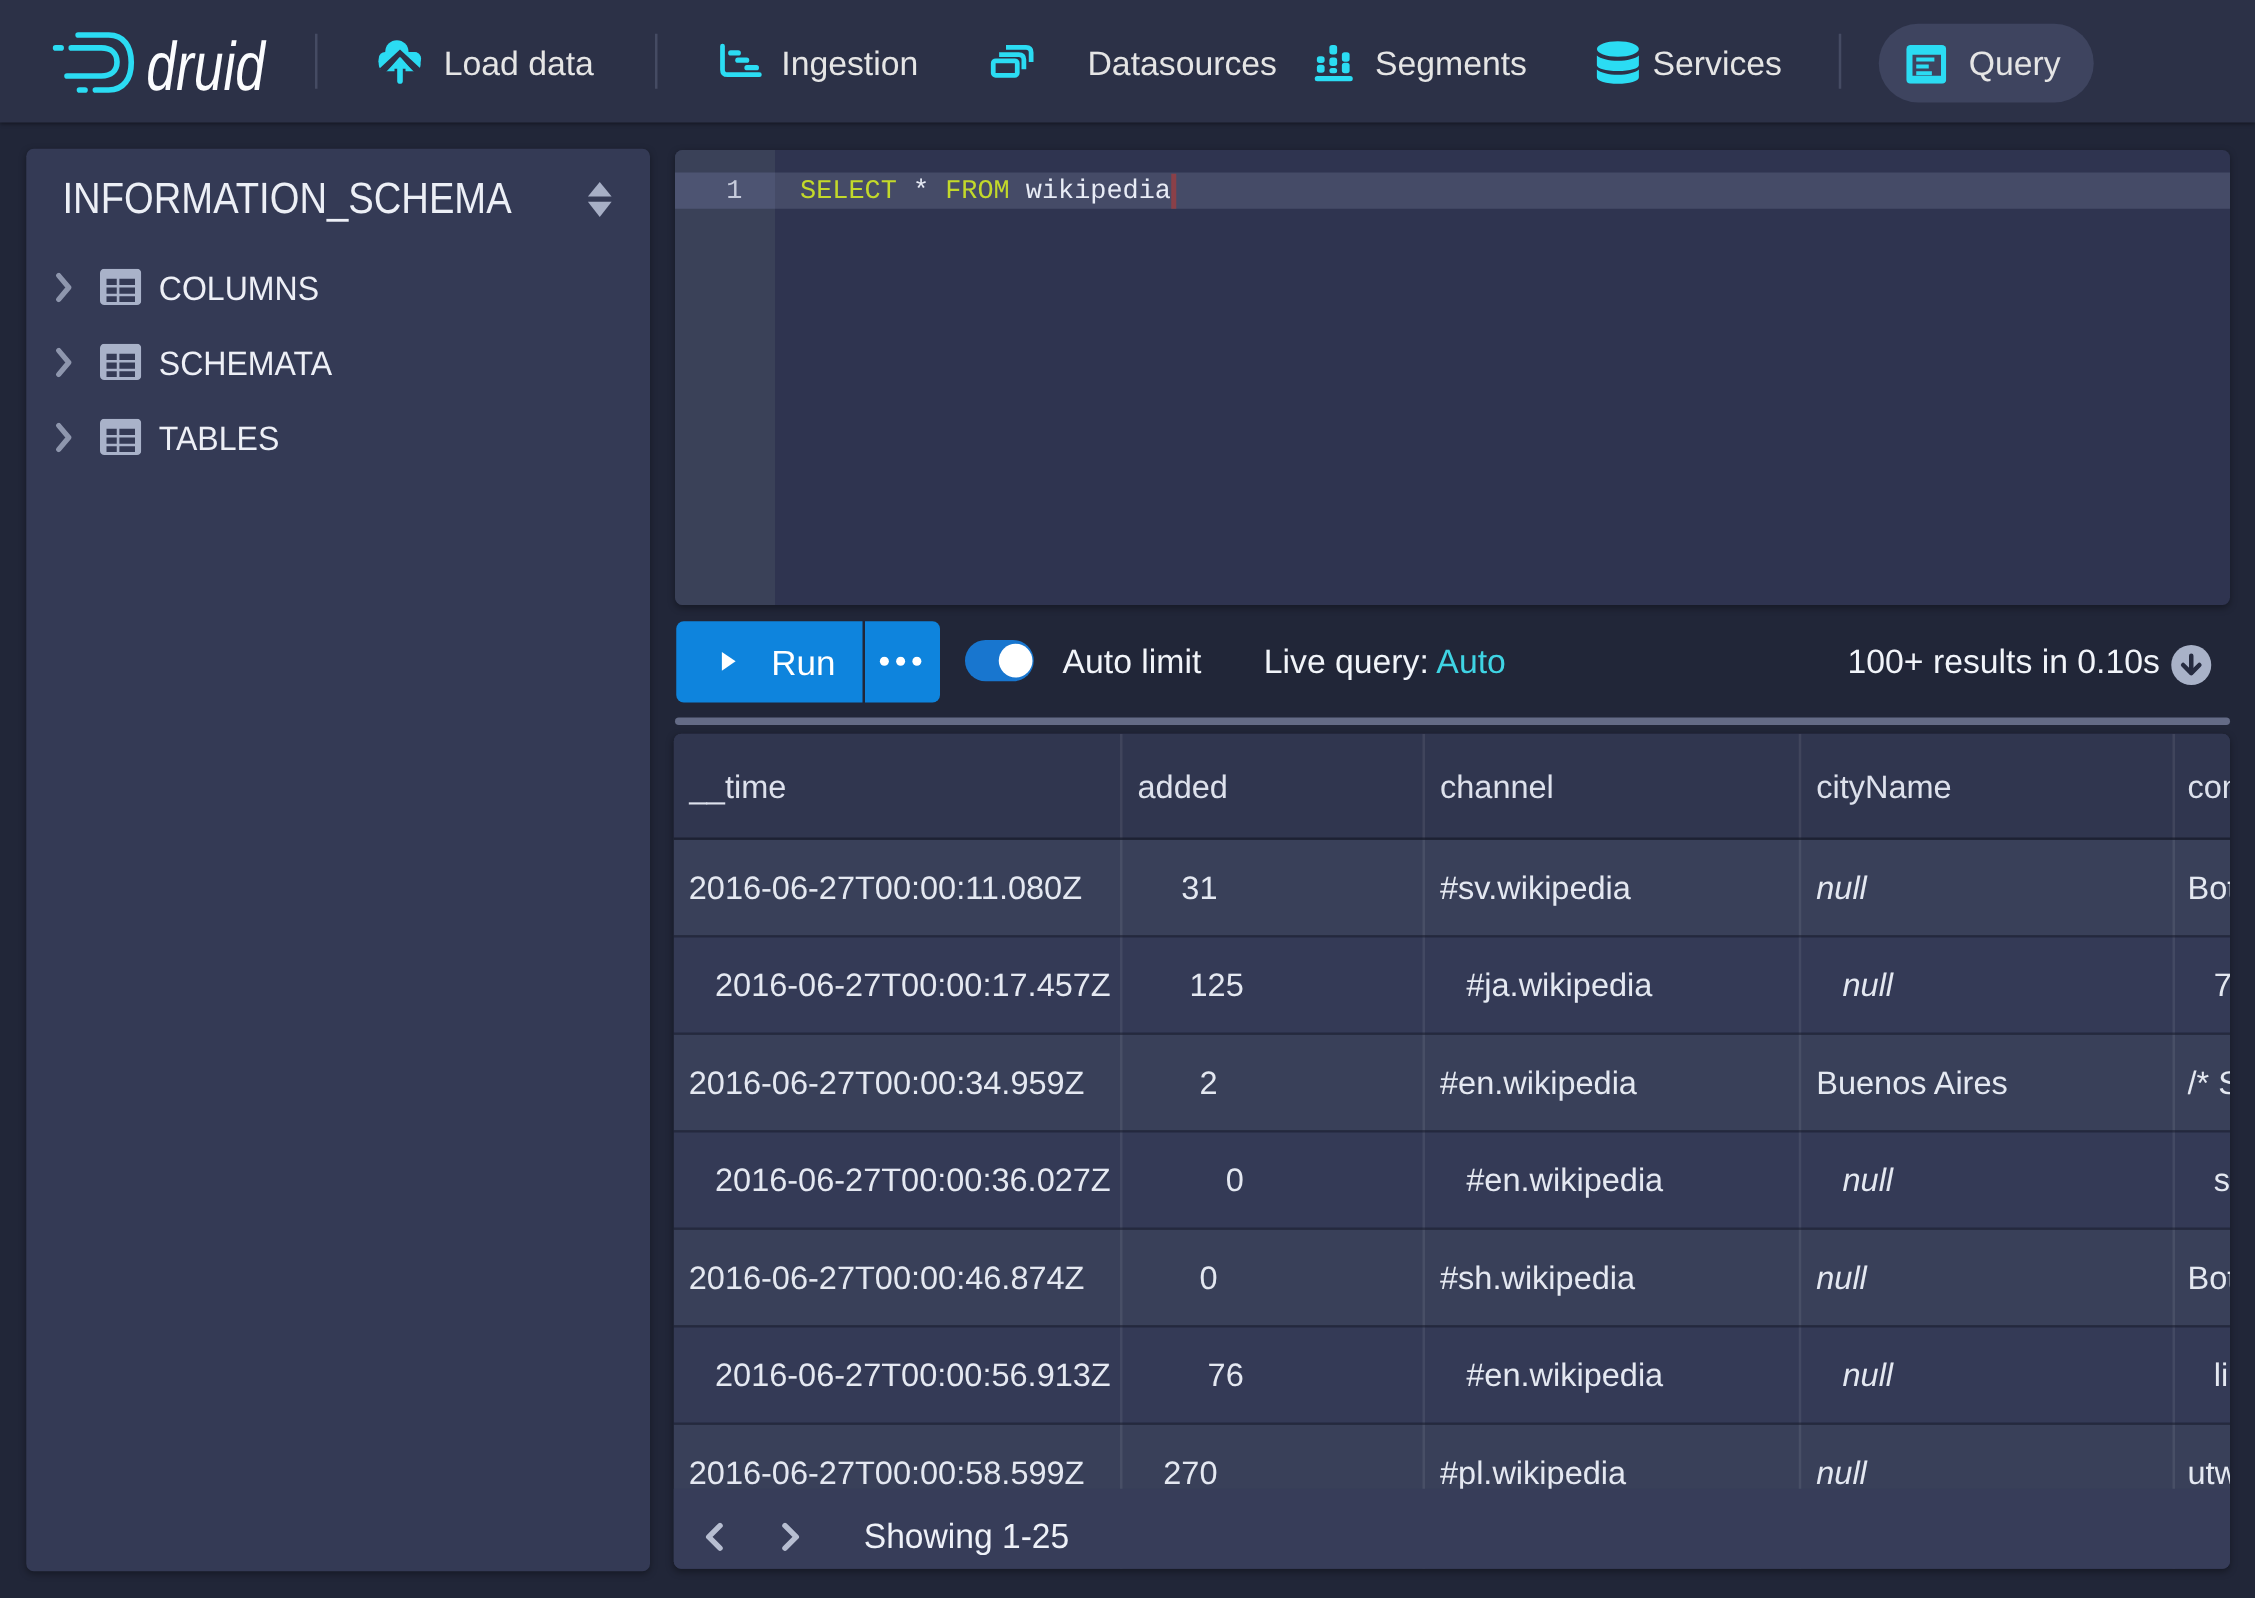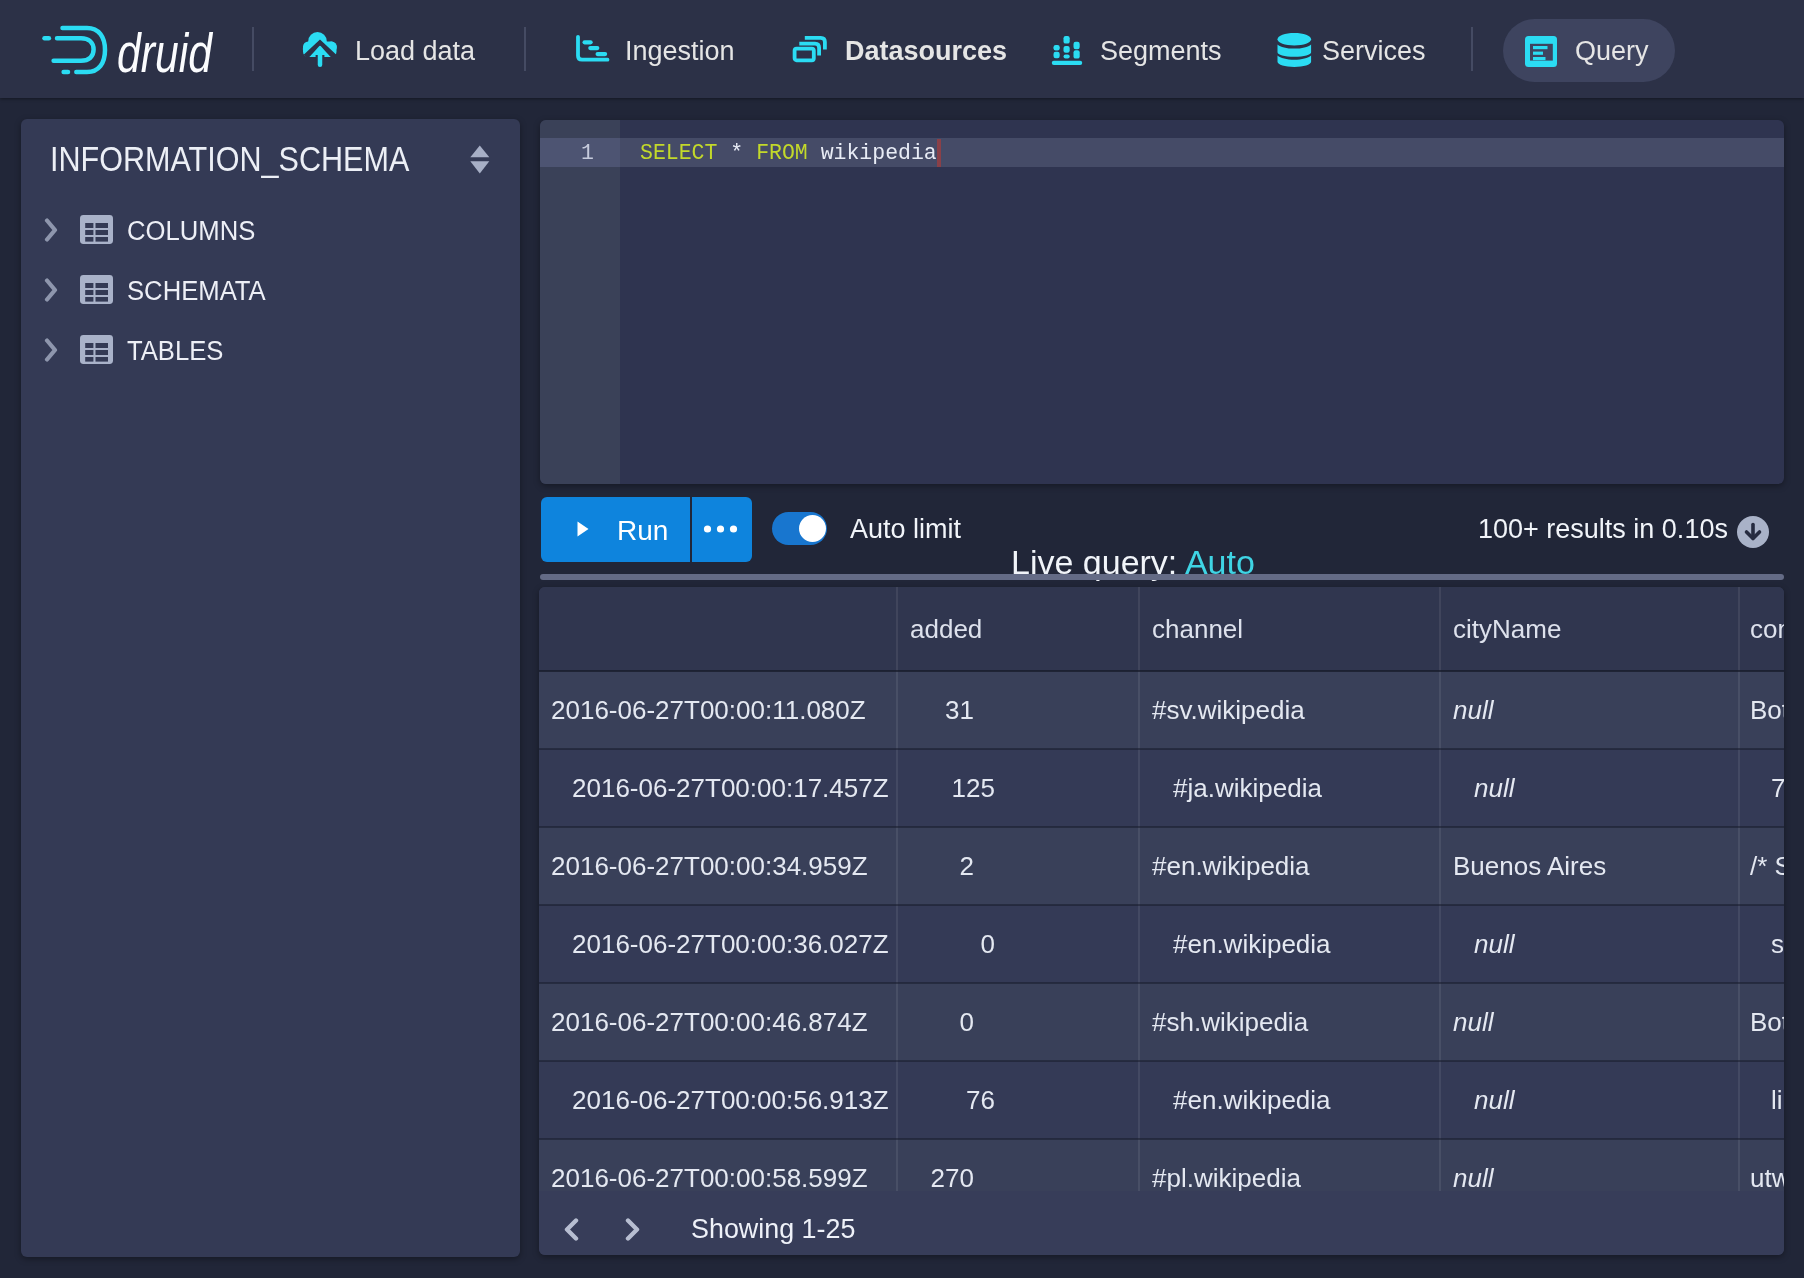--- a/index.html
+++ b/index.html
@@ -86,21 +86,21 @@
     </svg>
     <div class="navtext" style="left:625px;">Ingestion</div>
 
     <svg class="abs" style="left:791px; top:34px;" width="38" height="30" viewBox="0 0 38 30">
       <g stroke="#2bdcf3" fill="none" stroke-width="3.8" stroke-linecap="butt">
         <path d="M13.8 3.8 H29.8 Q33.9 3.8 33.9 7.9 V15.6"></path>
         <path d="M8.3 9.6 H24 Q28.1 9.6 28.1 13.7 V21.4"></path>
       </g>
       <rect x="3.6" y="14.6" width="19.2" height="11.7" rx="2" fill="none" stroke="#2bdcf3" stroke-width="3.8"></rect>
     </svg>
-    <div class="navtext" style="left:845px;font-weight:bold;">Datasources</div>
+    <div class="navtext" style="left:870px;">Datasources</div>
 
     <svg class="abs" style="left:1050px; top:35.5px;" width="34" height="30" viewBox="0 0 34 30">
       <g fill="#2bdcf3">
         <rect x="3.5" y="9" width="6.2" height="5.4" rx="2.2"></rect>
         <rect x="3.5" y="15.8" width="6.2" height="6.4" rx="2.2"></rect>
         <rect x="13.5" y="0" width="6.2" height="7.6" rx="2.2"></rect>
         <rect x="13.5" y="9.9" width="6.2" height="6.8" rx="2.2"></rect>
         <rect x="13.5" y="18.4" width="6.2" height="4.2" rx="2"></rect>
         <rect x="23.5" y="5.8" width="6.2" height="7.5" rx="2.2"></rect>
         <rect x="23.5" y="14.2" width="6.2" height="8.4" rx="2.2"></rect>
@@ -207,34 +207,35 @@
   <div class="abs" style="left:617px; top:515px; color:#fff; font-size:28px;">Run</div>
   <svg class="abs" style="left:700px; top:525px;" width="44" height="8" viewBox="0 0 44 8">
     <circle cx="7.5" cy="4" r="3.6" fill="#fff"></circle>
       <circle cx="20.5" cy="4" r="3.6" fill="#fff"></circle>
       <circle cx="33.5" cy="4" r="3.6" fill="#fff"></circle>
   </svg>
 
   <div class="abs" style="left:772px; top:512px; width:55px; height:33px; background:#1876cf; border-radius:17px;"></div>
   <div class="abs" style="left:799px; top:515px; width:27px; height:27px; background:#ffffff; border-radius:50%;"></div>
   <div class="abs" id="runbar-label" style="left:850px; top:514px; font-size:27px; color:#f1f4f9;">Auto limit</div>
-  <div class="abs" style="left:1011px; top:514px; font-size:34px; color:#f1f4f9;margin-top:29px;">Live query: <span style="color:#3fd4e4;">Auto</span></div>
+  <div class="abs" style="left:1011px; top:514px; font-size:27px; color:#f1f4f9;">Live query: <span style="color:#3fd4e4;">Auto</span></div>
   <div class="abs" style="left:1478px; top:514px; font-size:27px; color:#f1f4f9;">100+ results in 0.10s</div>
   <div class="abs" style="left:1737px; top:516px; width:32px; height:32px; background:#a9b2c8; border-radius:50%;"></div>
   <svg class="abs" style="left:1737px; top:516px;" width="32" height="32" viewBox="0 0 32 32">
     <g stroke="#262b40" stroke-width="3.6" fill="none" stroke-linecap="round" stroke-linejoin="round">
       <path d="M16 8.5 V22"></path>
       <path d="M9.5 16 L16 22.5 L22.5 16"></path>
     </g>
   </svg>
 
   <div class="abs" style="left:540px; top:574px; width:1244px; height:6px; background:#646b86; border-radius:3px;"></div>
 
   <div id="table">
     <div id="thead"></div>
+    <div class="th" style="left:12px;  width:346px;">__time</div>
     <div class="th" style="left:371px; width:230px;">added</div>
     <div class="th" style="left:613px; width:289px;">channel</div>
     <div class="th" style="left:914px; width:287px;">cityName</div>
     <div class="th" style="left:1211px; width:34px;">comment</div>
 
     <div class="row odd" style="top:84px;">
       <div class="cell" style="left:12px; width:346px;">2016-06-27T00:00:11.080Z</div>
       <div class="cell" style="left:369px; width:66px; text-align:right;">31</div>
       <div class="cell" style="left:613px; width:289px;">#sv.wikipedia</div>
       <div class="cell cnull" style="left:914px; width:287px;">null</div>

